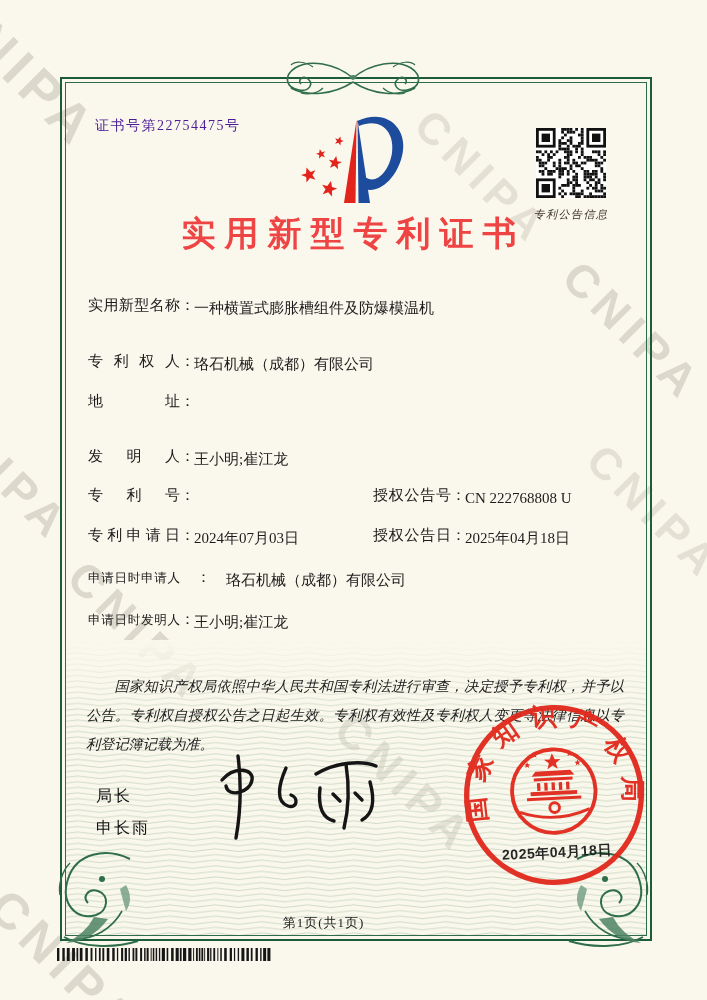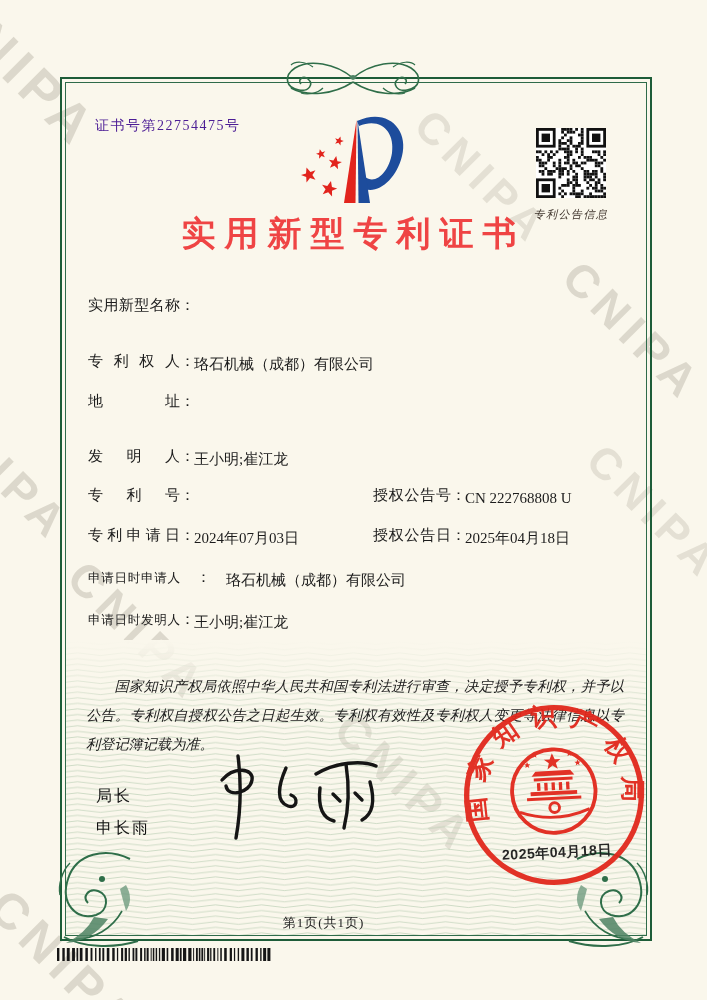--- a/index.html
+++ b/index.html
@@ -345,20 +345,21 @@
         </g>
     </svg>
     <div class="qr-label">专利公告信息</div>
   </div>
 
   <div class="content title">实用新型专利证书</div>
 
   <div class="content field" style="top:296px;">
     <span class="lbl">实用新型名称</span>
       <span class="colon">：</span>
+      <span class="val">一种横置式膨胀槽组件及防爆模温机</span>
   </div>
 
   <div class="content field" style="top:352px;justify-content:center;">
     <span class="lbl">专利权人</span>
       <span class="colon">：</span>
       <span class="val">珞石机械（成都）有限公司</span>
   </div>
 
   <div class="content field" style="top:392px;">
     <span class="lbl">地址</span>

